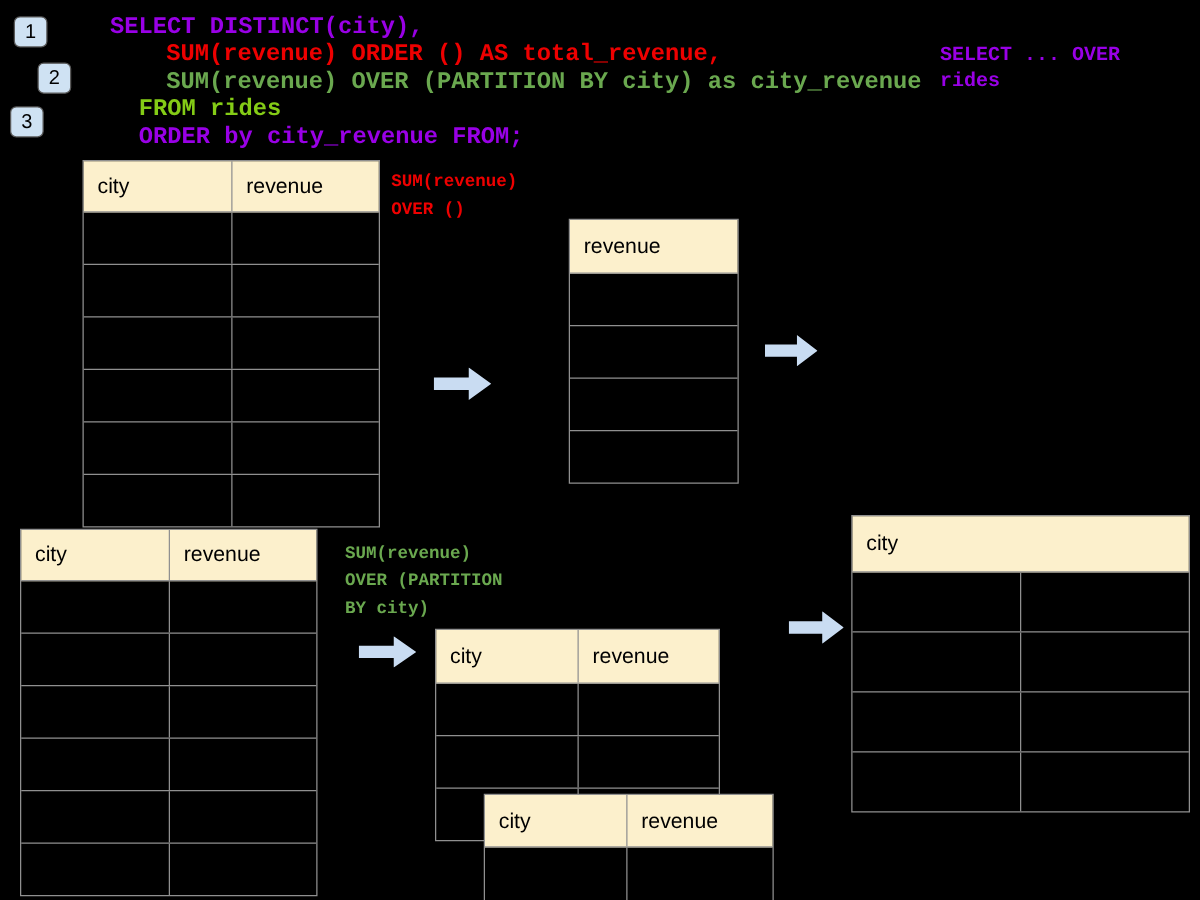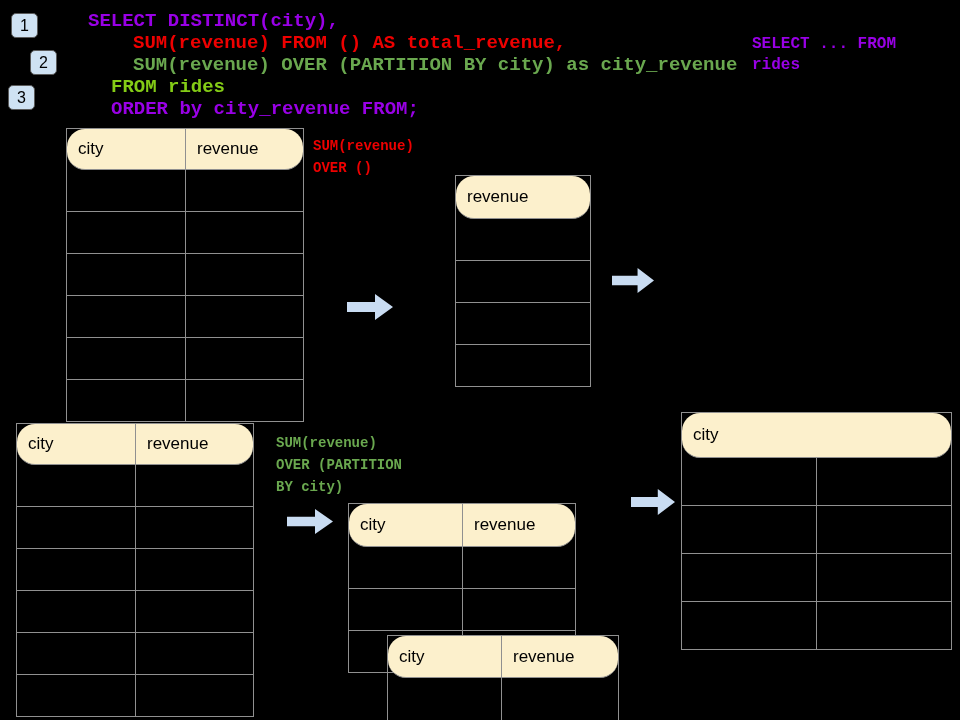--- a/index.html
+++ b/index.html
@@ -40,21 +40,20 @@
   #annotation-total{left:313px;top:135px;}
   #annotation-partition{left:276px;top:432px;}
   
   .dtable{
     position:absolute;border:1px solid var(--tbl-border,#909090);
     background:transparent;
   }
   .dtable .hdr{
     display:flex;background:var(--hdr-fill,#FCF0CC);
     border-bottom:1px solid var(--tbl-border,#909090);
-    border-radius:18px;
   }
   .dtable .hdr .cell{
     display:flex;align-items:center;padding-left:11px;
     font-size:17px;color:#000;box-sizing:border-box;
   }
   .dtable .row{display:flex;border-bottom:1px solid var(--tbl-border,#909090);}
   .dtable .row:last-child{border-bottom:none;}
   .dtable .cell{border-right:1px solid var(--tbl-border,#909090);box-sizing:border-box;}
   .dtable .cell:last-child{border-right:none;}
   #table-source-top{left:66px;top:128px;}
@@ -73,27 +72,27 @@
 </style>
 </head>
 <body>
 
 <div class="badge" id="badge-1">1</div>
 <div class="badge" id="badge-2">2</div>
 <div class="badge" id="badge-3">3</div>
 
 <div>
   <div class="code-line" id="sql-1" style="color: rgb(153, 0, 230); text-align: center;">SELECT DISTINCT(city),</div>
-  <div class="code-line" id="sql-2" style="color: rgb(238, 0, 0);">SUM(revenue) FROM () AS total_revenue,</div>
+  <div class="code-line" id="sql-2" style="color: rgb(238, 0, 0);">SUM(revenue) ORDER () AS total_revenue,</div>
   <div class="code-line" id="sql-3" style="color: rgb(106, 168, 79);">SUM(revenue) OVER (PARTITION BY city) as city_revenue</div>
   <div class="code-line" id="sql-4" style="color: #84cc16;">FROM rides</div>
   <div class="code-line" id="sql-5" style="color: rgb(153, 0, 230);">ORDER by city_revenue FROM;</div>
 </div>
 
-<div class="snippet" style="color: rgb(153, 0, 230);">SELECT ... FROM
+<div class="snippet" style="color: rgb(153, 0, 230);">SELECT ... OVER
 rides</div>
 
 <div class="annotation" id="annotation-total" style="color: rgb(238, 0, 0);">SUM(revenue)
 OVER ()</div>
 <div class="annotation" id="annotation-partition" style="color: rgb(106, 168, 79);">SUM(revenue)
 OVER (PARTITION
 BY city)</div>
 
 <div class="dtable" id="table-source-top">
     <div class="hdr" style="height: 40px;">

